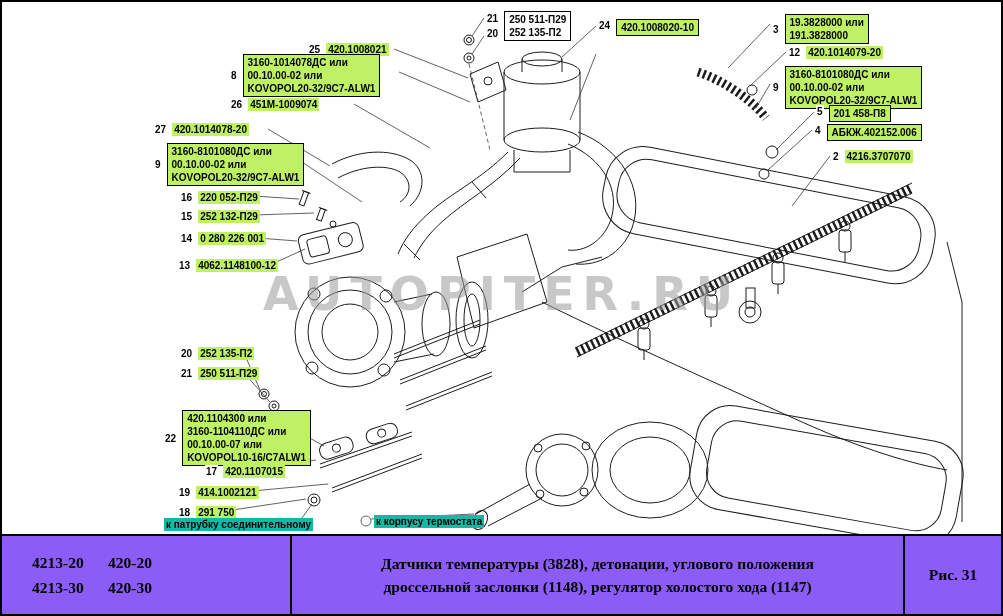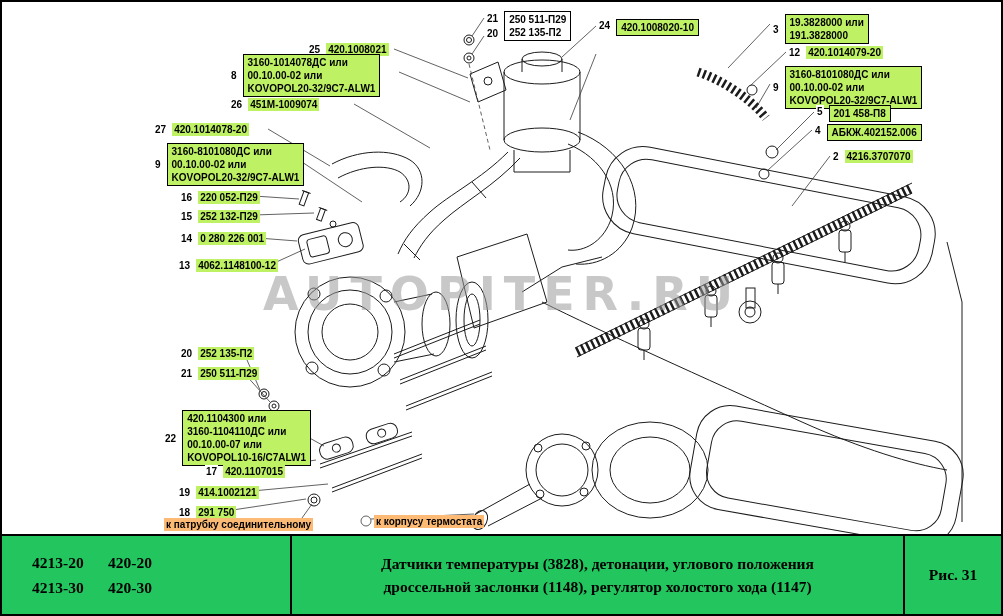--- a/index.html
+++ b/index.html
@@ -15,25 +15,25 @@
     position:absolute;display:flex;align-items:flex-start;gap:5px;
     font:bold 10px/1.3 "Liberation Sans",sans-serif;color:#000;white-space:nowrap;
   }
   .callout.vcenter{align-items:center;}
   .co-num{background:#fff;padding:0 1px;}
   .co-text{white-space:pre-line;background:#bef264;padding:0 2px;}
   .co-text.boxed{border:1px solid #000;padding:1px 4px;}
   .callout .nums{display:flex;flex-direction:column;justify-content:space-around;align-items:flex-end;align-self:stretch;}
   .pairbox{border:1px solid #000;background:#fff;padding:1px 4px;display:flex;flex-direction:column;}
   .co-line{white-space:nowrap;}
-  .co-note{background:#fdba74;padding:0 2px;}
+  .co-note{background:#14b8a6;padding:0 2px;}
   
   .title-block{
     position:absolute;left:0;right:0;bottom:0;height:78px;border-top:2px solid #000;
-    display:flex;font-family:"Liberation Serif",serif;font-weight:bold;font-size:15.5px;color:#000;background:#22c55e;
+    display:flex;font-family:"Liberation Serif",serif;font-weight:bold;font-size:15.5px;color:#000;background:#8b5cf6;
   }
   .tb-left{width:290px;border-right:2px solid #000;display:flex;flex-direction:column;justify-content:center;gap:7px;padding-left:30px;box-sizing:border-box;}
   .tb-row{display:flex;}
   .tb-row span:first-child{width:76px;}
   .tb-mid{flex:1;display:flex;flex-direction:column;justify-content:center;align-items:center;line-height:1.5;}
   .tb-right{width:96px;border-left:2px solid #000;display:flex;align-items:center;justify-content:center;}
 </style>
 </head>
 <body>
 

